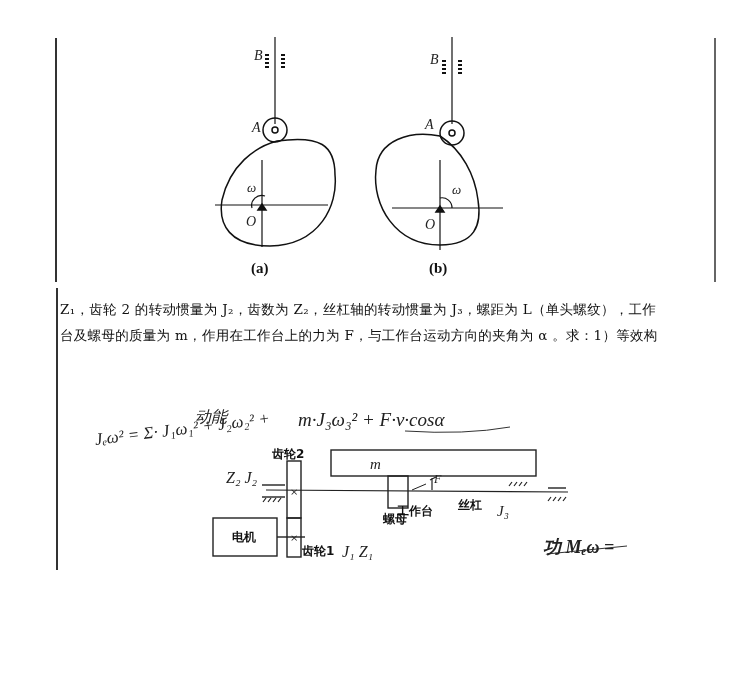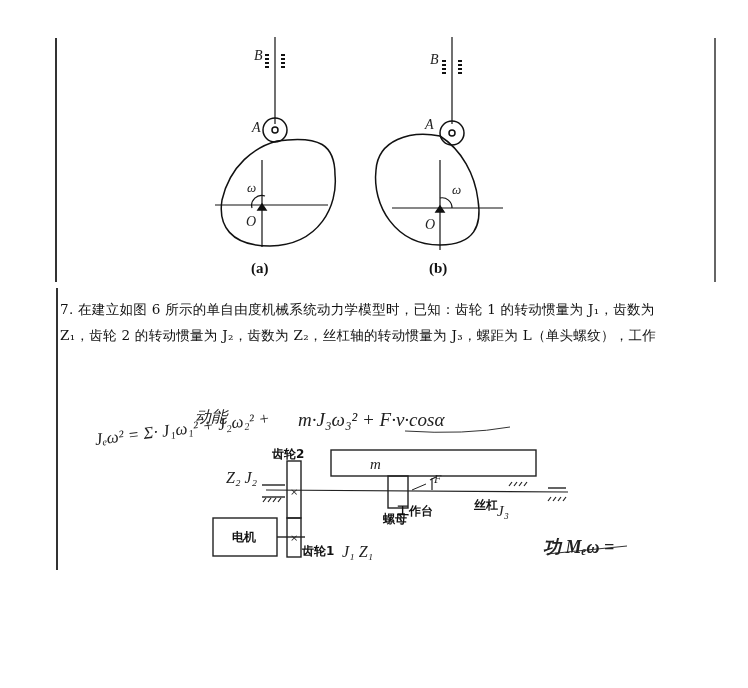--- a/index.html
+++ b/index.html
@@ -92,30 +92,30 @@
 <span class="hand" style="left:246px; top:214px; font-size:14px;">O</span>
 <span class="fig-label" style="left:251px; top:260px;">(a)</span>
 
 <span class="hand" style="left:430px; top:52px; font-size:14px;">B</span>
 <span class="hand" style="left:425px; top:117px; font-size:14px;">A</span>
 <span class="hand" style="left:452px; top:182px; font-size:13px;">ω</span>
 <span class="hand" style="left:425px; top:217px; font-size:14px;">O</span>
 <span class="fig-label" style="left:429px; top:260px;">(b)</span>
 
 <div class="problem">
-  <p>7. 在建立如图 6 所示的单自由度机械系统动力学模型时，已知：齿轮 1 的转动惯量为 J₁，齿数为</p>
   <p>Z₁，齿轮 2 的转动惯量为 J₂，齿数为 Z₂，丝杠轴的转动惯量为 J₃，螺距为 L（单头螺纹），工作</p>
+  <p>台及螺母的质量为 m，作用在工作台上的力为 F，与工作台运动方向的夹角为 α 。求：1）等效构</p>
 </div>
 
 <span class="lbl" style="left:272px; top:446px;">齿轮2</span>
 <span class="lbl" style="left:302px; top:543px;">齿轮1</span>
 <span class="lbl" style="left:232px; top:529px;">电机</span>
 <span class="lbl" style="left:397px; top:455px;margin-top:48px;">工作台</span>
 <span class="lbl" style="left:383px; top:511px;">螺母</span>
-<span class="lbl" style="left:458px; top:497px;margin-left:16px;">丝杠</span>
+<span class="lbl" style="left:458px; top:497px;">丝杠</span>
 <span class="hand" style="left:370px; top:456px; font-size:15px;">m</span>
 <span class="hand" style="left:434px; top:472px; font-size:12px;">F</span>
 
 <span class="hand" style="left:195px; top:407px; font-size:16px;">动能</span>
 <span class="hand" style="left:96px; top:430px; font-size:17px; transform:rotate(-7deg); transform-origin:left bottom;">Jₑω² = Σ· J₁ω₁² + J₂ω₂² +</span>
 <span class="hand" style="left:298px; top:409px; font-size:19px;">m·J₃ω₃² + F·v·cosα</span>
 <span class="hand" style="left:226px; top:469px; font-size:16px;">Z₂ J₂</span>
 <span class="hand" style="left:497px; top:503px; font-size:15px;">J₃</span>
 <span class="hand" style="left:342px; top:543px; font-size:16px;">J₁  Z₁</span>
 <span class="hand" style="left:543px; top:535px; font-size:18px; font-weight:bold;font-style:italic;">功 Mₑω =</span>

